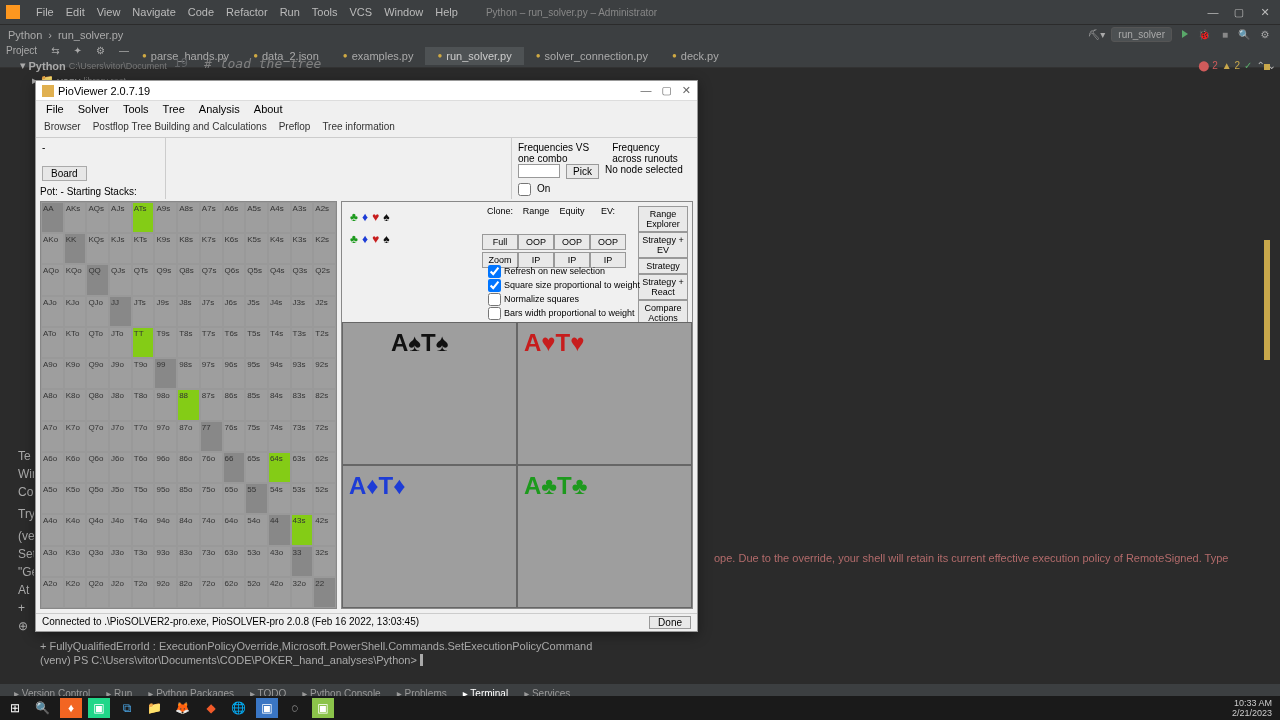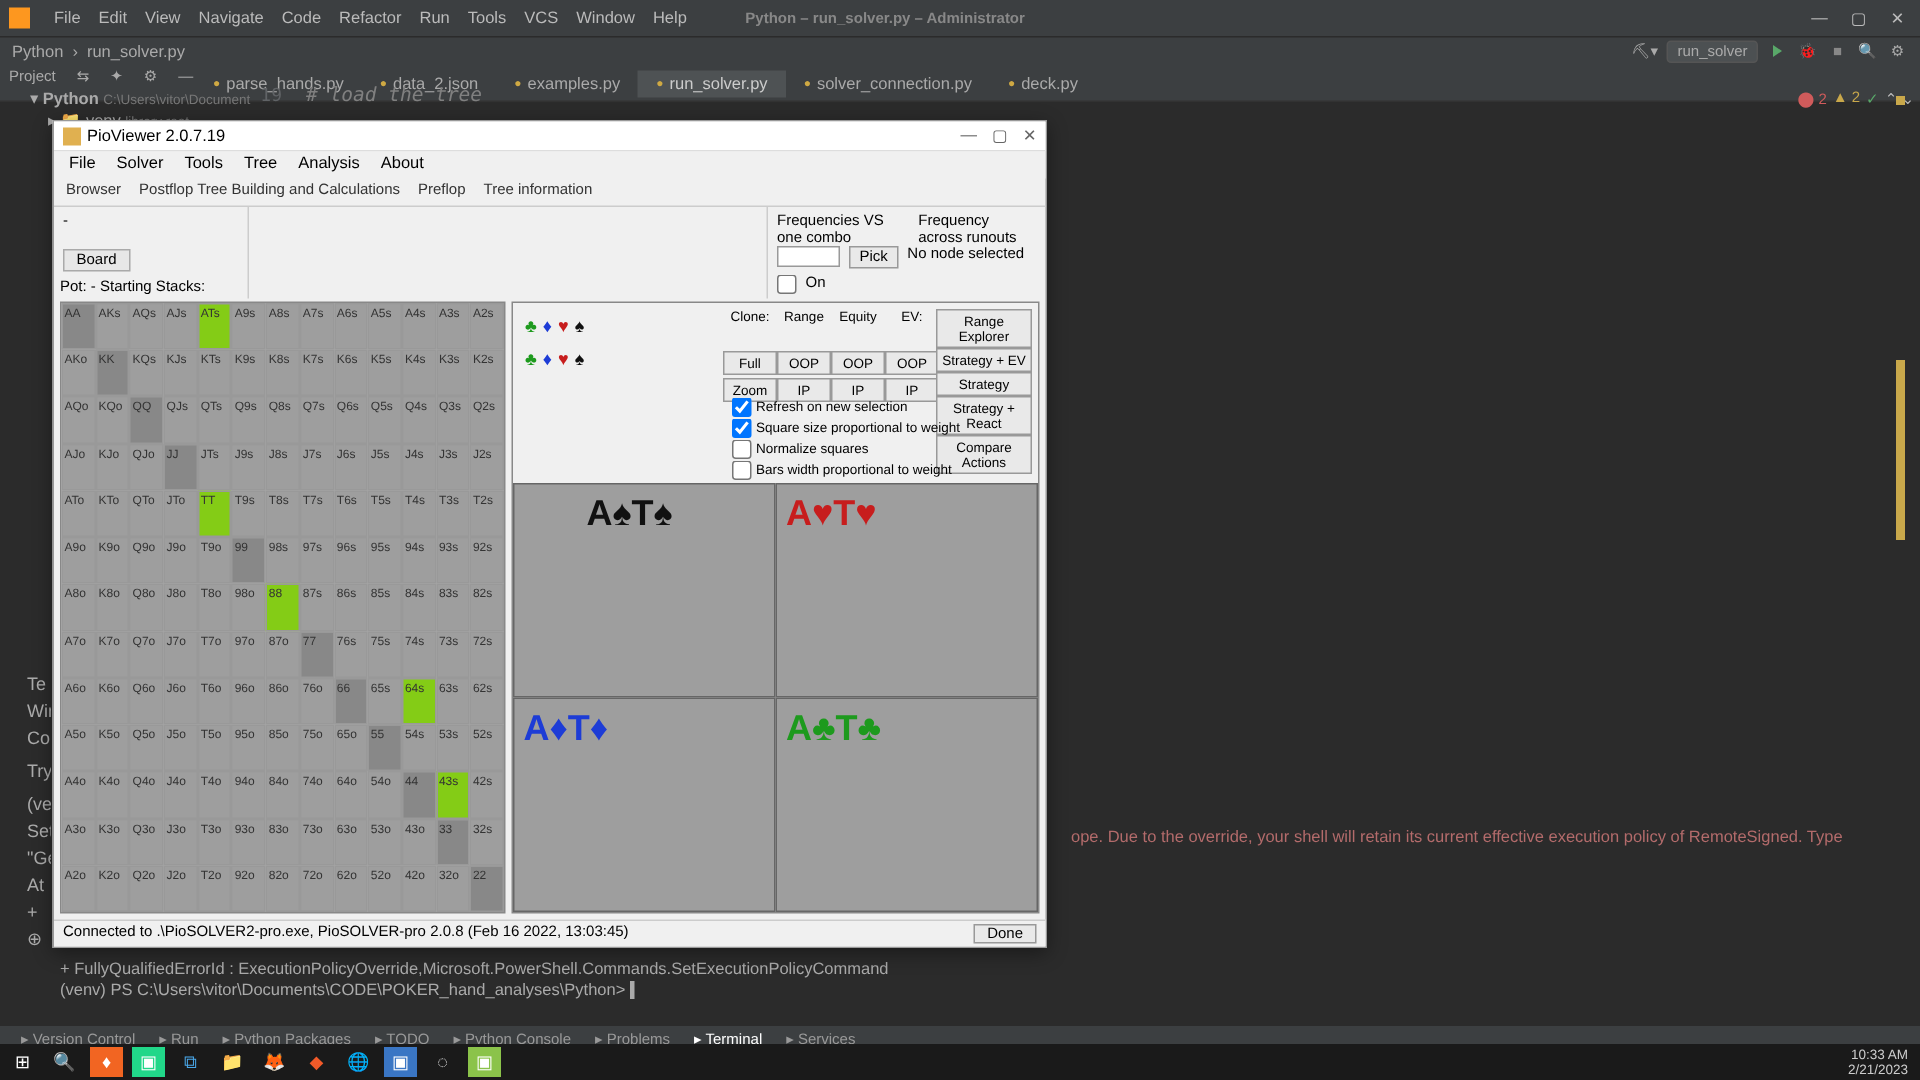--- a/index.html
+++ b/index.html
@@ -2,21 +2,21 @@
 <html><head>
 <meta charset="utf-8">
 <style>
 * { margin:0; padding:0; box-sizing:border-box; font-family:"Segoe UI",Arial,sans-serif; }
 body { background:#2b2b2b; width:1280px; height:720px; overflow:hidden; position:relative; color:#bbb; font-size:11px; }
 
 
 .ide-menu { height:24px; background:#3c3f41; display:flex; align-items:center; padding:0 6px; gap:12px; font-size:11px; }
 .ide-menu .logo { width:14px; height:14px; background:#fd971f; margin-right:4px; }
 .ide-menu span { color:#bbb; cursor:pointer; }
-.ide-menu .title { margin-left:27px; color:#888; font-size:10px;font-weight:bold; }
+.ide-menu .title { margin-left:16px; color:#888; font-size:10px; }
 .win-ctrl { margin-left:auto; display:flex; gap:8px; color:#888; }
 .win-ctrl span { width:18px; text-align:center; }
 
 .ide-path { height:20px; background:#3c3f41; border-top:1px solid #2b2b2b; padding:2px 8px; font-size:11px; display:flex; align-items:center; gap:6px; color:#aaa; }
 
 
 .run-bar { position:absolute; right:8px; top:24px; height:20px; display:flex; gap:6px; align-items:center; font-size:10px; color:#aaa; }
 .run-bar .sel { background:#4c5052; border:1px solid #555; padding:1px 6px; border-radius:3px; }
 .run-bar .icn { width:14px; height:14px; display:flex; align-items:center; justify-content:center; }
 .tri-g { border-left:6px solid #59a869; border-top:4px solid transparent; border-bottom:4px solid transparent; }
@@ -91,21 +91,21 @@
 
 
 .rpanel { position:absolute; left:305px; top:120px; right:4px; height:408px; border:1px solid #888; }
 .suits { display:flex; gap:4px; padding:8px; font-size:12px; }
 .club{color:#1d9a1d;} .diam{color:#1d3cd6;} .heart{color:#c71d1d;} .spade{color:#111;}
 .ctrl-tbl { position:absolute; top:4px; right:6px; font-size:10px; }
 .ctrl-tbl .hdrs { display:flex; gap:0; margin-bottom:18px; }
 .ctrl-tbl .hdrs span { width:36px; text-align:center; font-size:9px; }
 .ctrl-tbl .brow { display:flex; gap:0; margin-bottom:2px; }
 .ctrl-tbl button { width:36px; font-size:9px; border:1px solid #999; background:#e9e9e9; padding:2px 0; }
-.ctrl-tbl button.wide { width:64px; }
+.ctrl-tbl button.wide { width:50px; }
 .checks { position:absolute; top:62px; left:146px; font-size:9px; }
 .checks label { display:block; margin:1px 0; }
 .checks input { vertical-align:middle; margin-right:3px; }
 
 .cards4 { position:absolute; top:120px; left:0; right:0; bottom:0; display:grid; grid-template-columns:1fr 1fr; grid-template-rows:1fr 1fr; }
 .cardq { border:1px solid #666; background:#9e9e9e; padding:6px; font-size:24px; font-weight:bold; font-family:Arial; }
 .cardq.s { color:#111;padding-left:48px; }
 .cardq.h { color:#c71d1d; }
 .cardq.d { color:#1d3cd6; }
 .cardq.c { color:#1d9a1d; }

